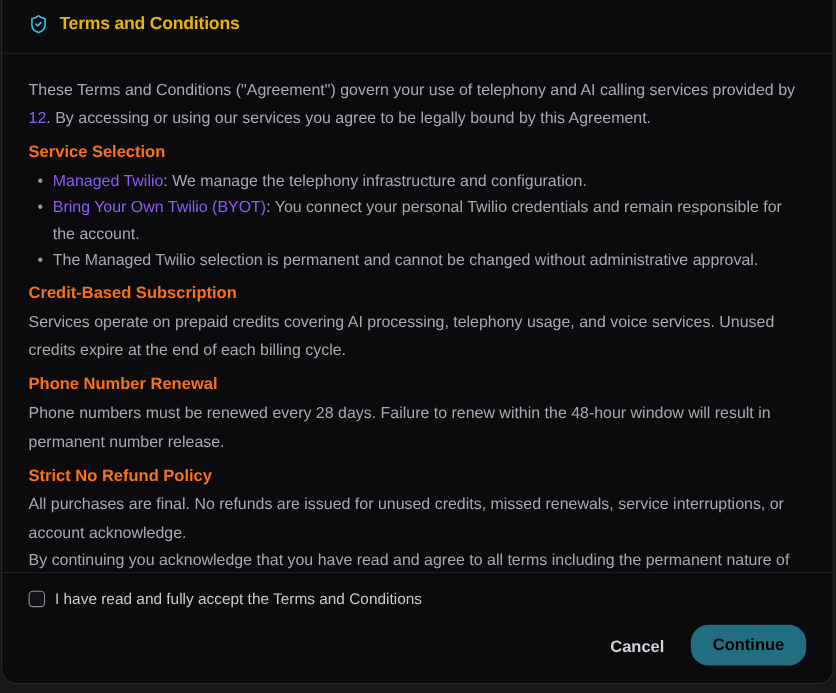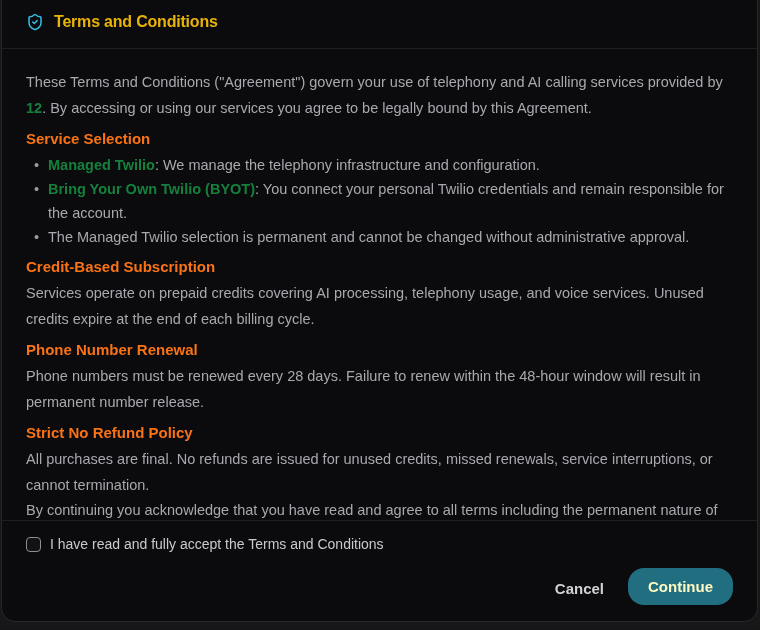--- a/index.html
+++ b/index.html
@@ -41,21 +41,21 @@
   
   .dialog-content {
     flex: 1 1 auto;
     padding: 21px 24px 0 24px;
     overflow: hidden;
     color: #a8a8af;
     font-size: 14.5px;
   }
   .dialog-content p { margin: 0; line-height: 25.5px; }
   .intro { margin-bottom: 9px; }
-  .bold-inline { color: #15803d; font-weight: 700; margin-top: 36px; }
+  .bold-inline { color: #8b5cf6; font-weight: 400; margin-top: 36px; }
   h3.section-heading {
     color: #f97316;
     font-size: 15px;
     font-weight: 700;
     line-height: 18px;
     margin: 9px 0 5px 0;
   }
   ul.bullet-list { list-style: none; margin: 2px 0 0 0; padding: 0; }
   ul.bullet-list li {
     position: relative;
@@ -108,21 +108,21 @@
     font-family: inherit;
     font-size: 15px;
     font-weight: 600;
     padding: 8px 14px;
     cursor: pointer;
   }
   .btn-continue {
     background: #226e81;
     border: none;
     border-radius: 16px;
-    color: #fef9c3;
+    color: #000000;
     font-family: inherit;
     font-size: 15px;
     font-weight: 600;
     padding: 10px 20px;
     cursor: default;
   }
 </style>
 </head>
 <body>
 
@@ -149,21 +149,21 @@
       <li><span class="bold-inline"></span><span>The Managed Twilio selection is permanent and cannot be changed without administrative approval.</span></li>
     </ul>
 
     <h3 class="section-heading">Credit-Based Subscription</h3>
     <p>Services operate on prepaid credits covering AI processing, telephony usage, and voice services. Unused credits expire at the end of each billing cycle.</p>
 
     <h3 class="section-heading">Phone Number Renewal</h3>
     <p>Phone numbers must be renewed every 28 days. Failure to renew within the 48-hour window will result in permanent number release.</p>
 
     <h3 class="section-heading">Strict No Refund Policy</h3>
-    <p>All purchases are final. No refunds are issued for unused credits, missed renewals, service interruptions, or cannot termination.</p>
+    <p>All purchases are final. No refunds are issued for unused credits, missed renewals, service interruptions, or account acknowledge.</p>
 
     <p class="ack">By continuing you acknowledge that you have read and agree to all terms including the permanent nature of Managed Twilio selection and the strict no-refund policy.</p>
 
   </div>
 
   <div class="dialog-footer">
     <div class="checkbox-row">
       <span class="checkbox" role="checkbox" aria-checked="false"></span>
       <span class="checkbox-label">I have read and fully accept the Terms and Conditions</span>
     </div>

